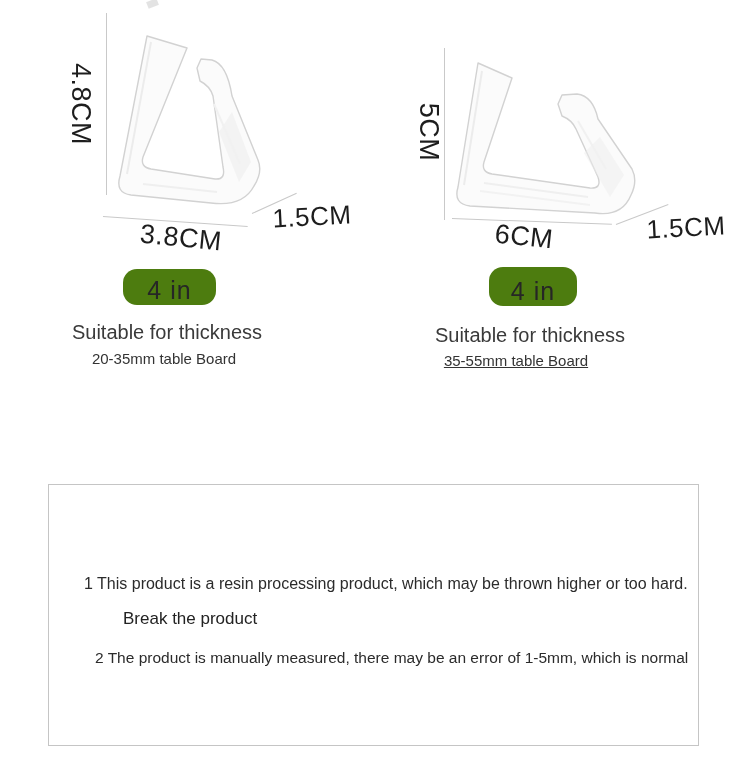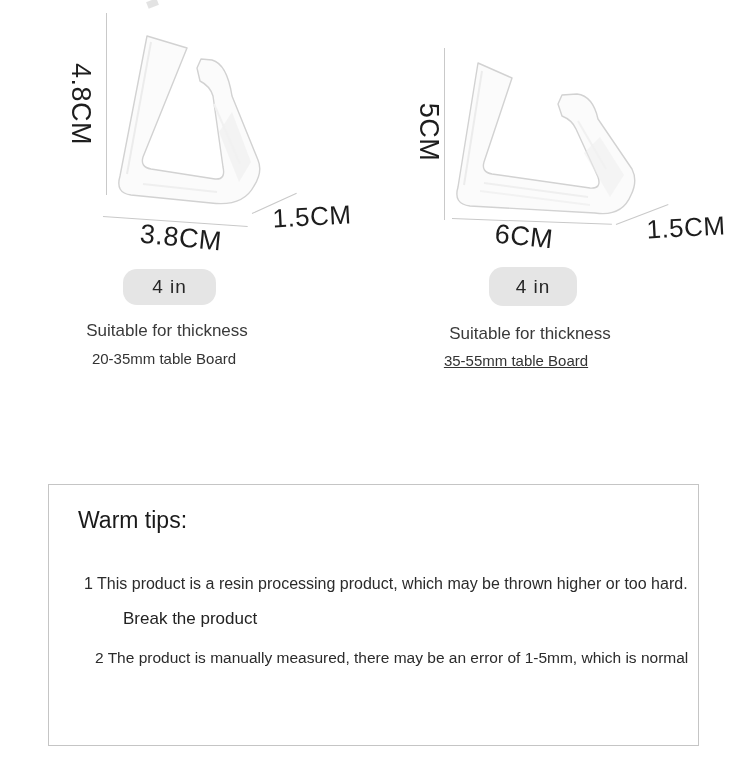--- a/index.html
+++ b/index.html
@@ -20,29 +20,29 @@
   .dim-label.tilt-r2{transform:translate(-50%,-50%) rotate(6deg);}
   .dim-label.tilt-l{transform:translate(-50%,-50%) rotate(-3deg);font-size:26px;}
   
   .clip-svg{position:absolute;}
   .photo-artifact{
     position:absolute;left:147px;top:0;width:11px;height:7px;
     background:#dcdcdc;transform:rotate(-22deg);opacity:.8;
   }
   
   .size-badge{
-    position:absolute;background:#e5e5e5;border-radius:14px;
-    display:flex;align-items:center;justify-content:center;
-    font-size:19px;color:#262626;letter-spacing:1px;
+    position:absolute;background:#4d7c0f;border-radius:14px;
+    display:flex;align-items:flex-end;justify-content:center;
+    font-size:25px;color:#262626;letter-spacing:1px;
   }
   .suit-line{
     position:absolute;transform:translateX(-50%);white-space:nowrap;
     color:#333333;
   }
-  .suit-line.l1{font-size:17px;color:#3a3a3a;}
+  .suit-line.l1{font-size:20px;color:#3a3a3a;}
   .suit-line.l2{font-size:15px;}
   
   .tips-box{
     position:absolute;left:48px;top:484px;width:651px;height:262px;
     border:1px solid #c5c5c5;background:#ffffff;box-sizing:border-box;
   }
   .tips-title{
     position:absolute;left:29px;top:22px;font-size:23px;color:#1a1a1a;
     white-space:nowrap;
   }
@@ -106,17 +106,16 @@
   <div class="dim-label tilt-l" style="left:686px;top:228px;">1.5CM</div>
 
   <div class="size-badge" style="left:489px;top:267px;width:88px;height:39px;">
     <span>4 in</span>
   </div>
   <div class="suit-line l1" style="left:530px;top:324px;">Suitable for thickness</div>
   <div class="suit-line l2" style="left:516px;top:352px;text-decoration:underline;">35-55mm table Board</div>
 </div>
 
 <div class="tips-box">
-  <div class="tips-title">Warm tips:</div>
   <div class="tip-text tip-1a">1 This product is a resin processing product, which may be thrown higher or too hard.</div>
   <div class="tip-text tip-1b">Break the product</div>
   <div class="tip-text tip-2a">2 The product is manually measured, there may be an error of 1-5mm, which is normal</div>
 </div>
 
 </body></html>

